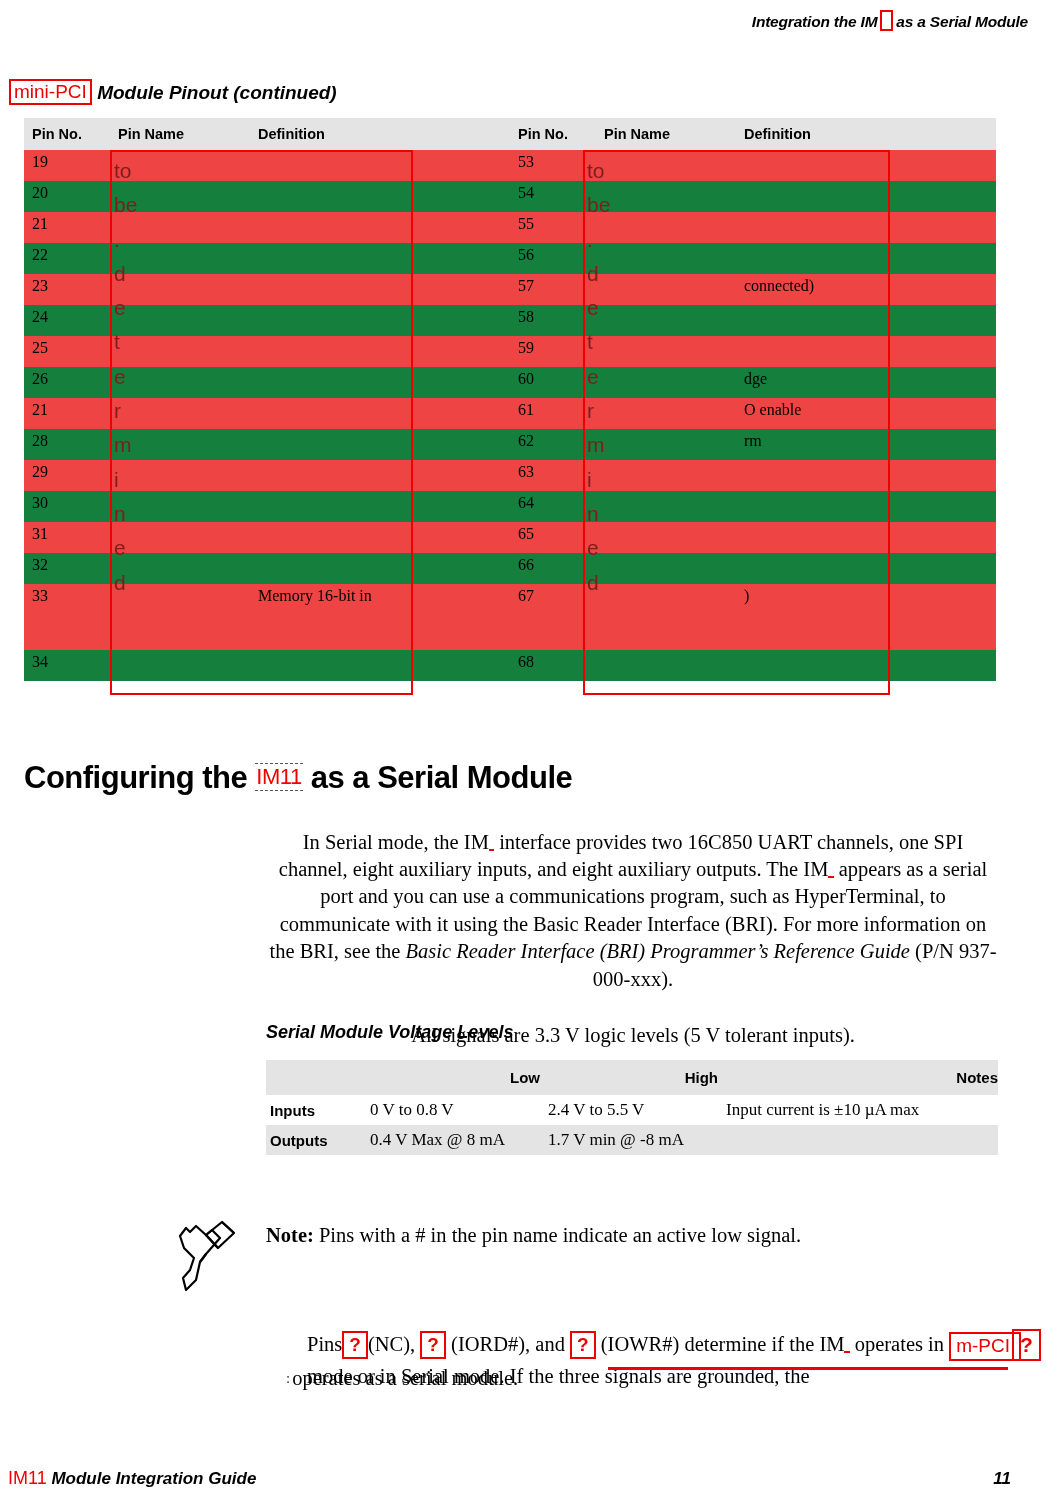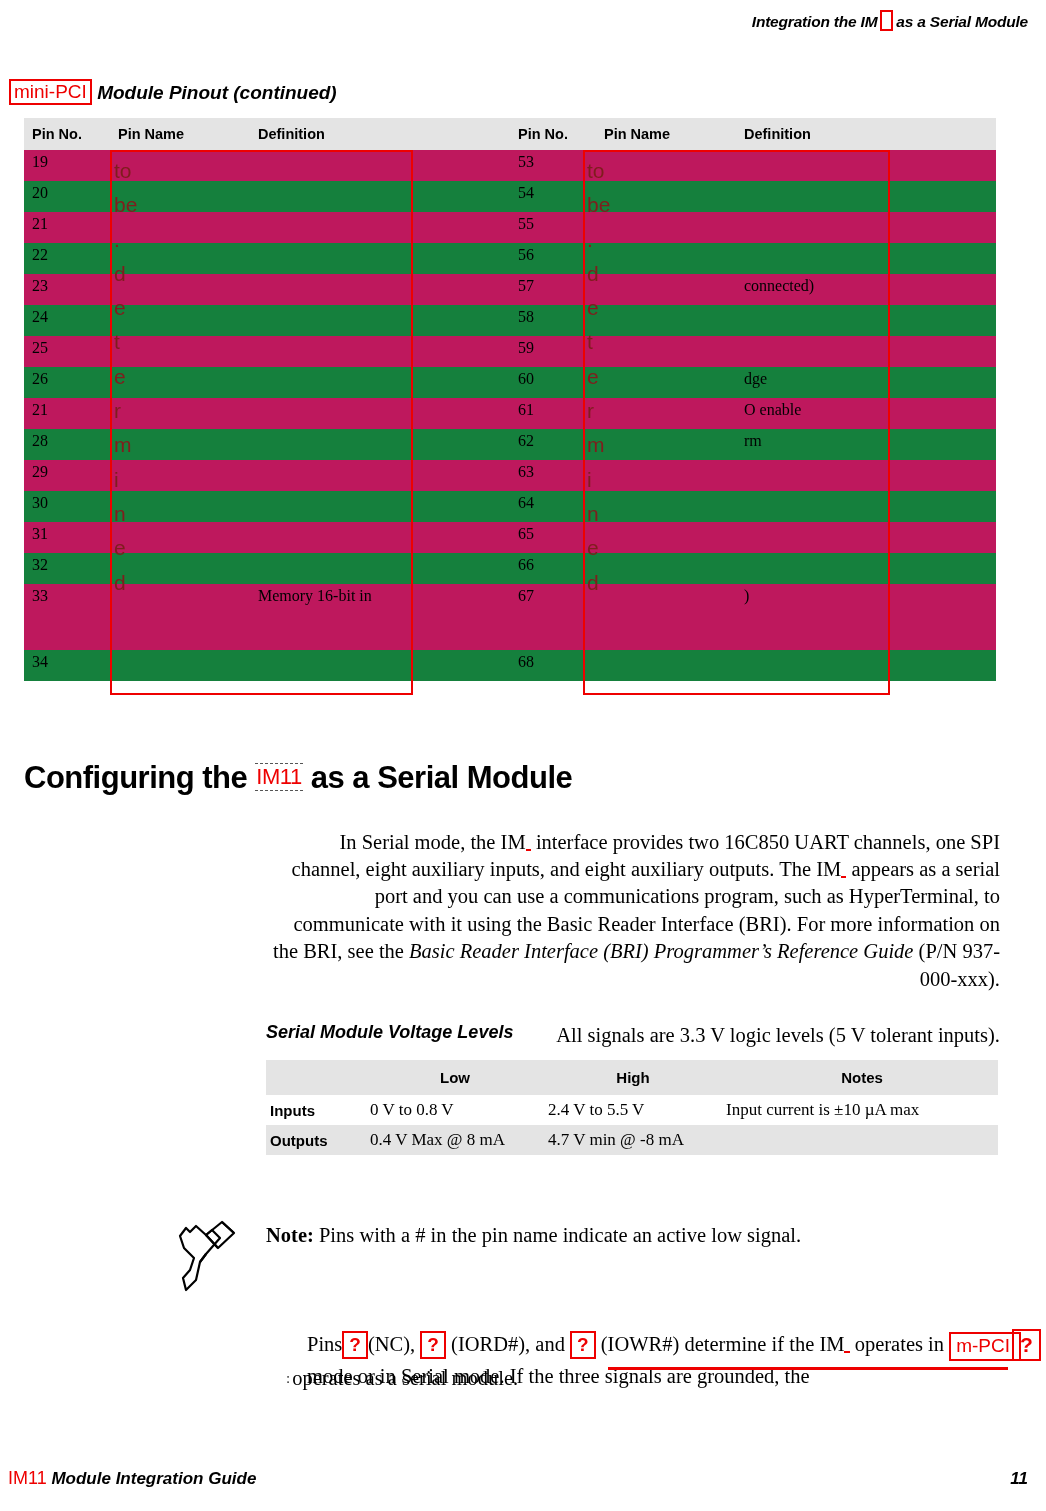--- a/index.html
+++ b/index.html
@@ -80,21 +80,21 @@
   }
   table.pinout td {
     font-family: "Liberation Serif", serif;
     font-size: 16px;
     padding: 3px 0 3px 8px;
     height: 31px;
     color: #000;
     border: none;
     vertical-align: top;
   }
-  table.pinout tr.odd td { background: #be185d; }
+  table.pinout tr.odd td { background: #ef4444; }
   table.pinout tr.even td { background: #15803d; }
   table.pinout tr.tall td { height: 66px; }
   .c-pinno  { width: 86px; }
   .c-pinname{ width: 140px; }
   .c-def    { width: 260px; }
   .c-pinno2 { width: 86px; }
   .c-pinname2{ width: 140px; }
   .c-def2   { width: 260px; }
 
   .def-clip { display: block; overflow: hidden; white-space: nowrap; }
@@ -139,21 +139,21 @@
 
   
   .body-col {
     position: absolute;
     left: 266px;
     width: 734px;
     font-family: "Liberation Serif", serif;
     font-size: 20.5px;
     line-height: 27.4px;
     color: #000;
-    text-align: right;
+    text-align: center;
   }
   #intro-para { top: 808px; }
   #signals-para { top: 1001px; }
   .ital { font-style: italic; }
   .imr { position: relative; }
   .imr::after {
     content: "";
     position: absolute;
     left: 0; right: 0; bottom: 2px;
     height: 1.5px;
@@ -178,21 +178,21 @@
   table.voltage {
     border-collapse: collapse;
     width: 732px;
     table-layout: fixed;
   }
   table.voltage th {
     background: #e4e4e4;
     font-family: "Liberation Sans", sans-serif;
     font-weight: bold;
     font-size: 15px;
-    text-align: center;
+    text-align: right;
     padding: 9px 0 9px 8px;
     color: #000;
   }
   table.voltage td {
     font-family: "Liberation Serif", serif;
     font-size: 17px;
     padding: 5px 0 5px 8px;
     color: #000;
   }
   table.voltage td.rowhead {
@@ -295,21 +295,21 @@
     bottom: 22px; left: 8px;
     font-family: "Liberation Sans", sans-serif;
     font-weight: bold;
     font-style: italic;
     font-size: 17px;
     white-space: nowrap;
   }
   .footer-brand { color: #ee0000; font-style: normal; font-weight: normal; font-size: 18px; }
   .footer-right {
     position: absolute;
-    bottom: 22px; right: 18px;
+    bottom: 22px; right: 35px;
     font-family: "Liberation Sans", sans-serif;
     font-weight: bold;
     font-style: italic;
     font-size: 17px;
     color: #000;
   }
 </style>
 </head>
 <body>
 
@@ -583,21 +583,21 @@
     <tbody>
       <tr class="odd">
         <td class="rowhead">Inputs</td>
         <td>0 V to 0.8 V</td>
         <td>2.4 V to 5.5 V</td>
         <td>Input current is ±10 µA max</td>
       </tr>
       <tr class="even">
         <td class="rowhead">Outputs</td>
         <td>0.4 V Max @ 8 mA</td>
-        <td>4.7 V min @ -8 mA</td>
+        <td>1.7 V min @ -8 mA</td>
         <td></td>
       </tr>
     </tbody>
   </table>
 </div>
 
 <div class="note-icon">
   <svg viewBox="0 0 64 78" width="64" height="78" aria-hidden="true">
     <path d="M4 18 L10 10 L14 14 L20 8 L30 17 L36 12 L44 20 L30 36 L24 44 L20 62 L10 72 L7 60 L14 52 L18 40 L8 30 Z" fill="none" stroke="#000" stroke-width="2.2" stroke-linejoin="round"></path>
     <path d="M30 17 L46 4 L58 15 L42 30 Z" fill="none" stroke="#000" stroke-width="2.2" stroke-linejoin="round"></path>

